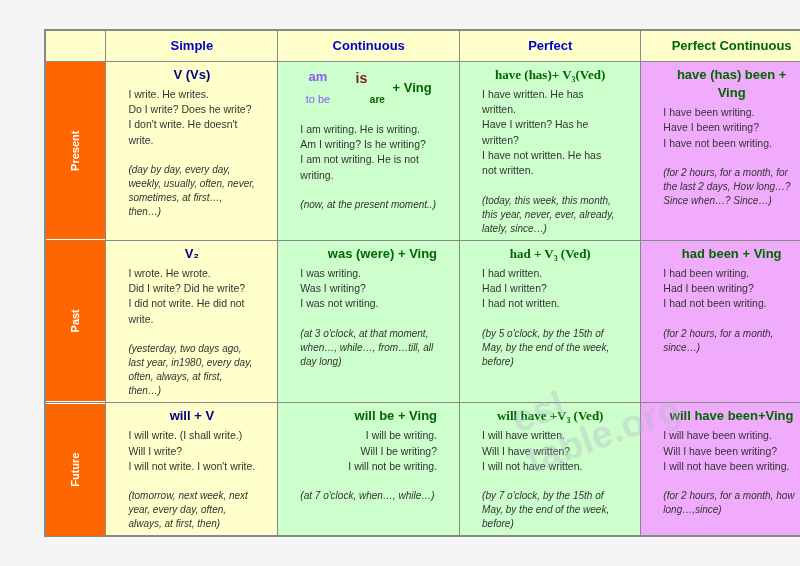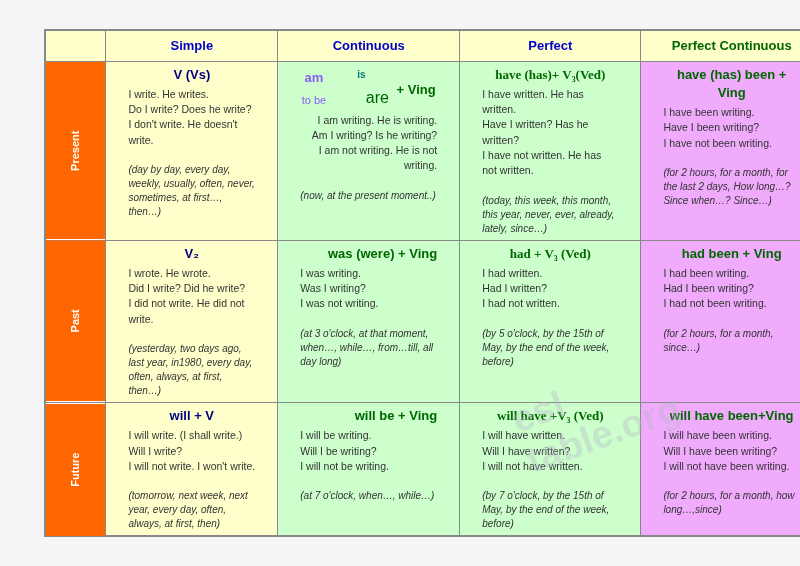--- a/index.html
+++ b/index.html
@@ -142,26 +142,26 @@
           <br>
           <div class="time-note">(day by day, every day, weekly, usually, often, never, sometimes, at first…, then…)</div>
         </td>
         <td class="col-continuous">
           <div class="tobe-formula">
             <span style="display:inline-block; text-align:center; vertical-align:middle; line-height:1.7; font-size:13px; font-weight:bold; color:#8b5cf6;">
               am<br>
               <span style="font-size:11px; font-weight:normal;">to be</span>
             </span>
             <span style="display:inline-block; vertical-align:middle; margin: 0 4px;">
-              <span style="display:block; font-size:10px; font-weight:bold; color:#0f766e;">is</span>
-              <span style="display:block; font-size:16px; font-weight:normal; color:#006600;margin-left:32px;">are</span>
+              <span style="display:block; font-size:14px; font-weight:bold; color:#7f1d1d;">is</span>
+              <span style="display:block; font-size:10px; font-weight:bold; color:#006600;margin-left:32px;">are</span>
             </span>
             <span style="display:inline-block; vertical-align:middle; font-size:13px; font-weight:bold; color:#006600;">+ Ving</span>
           </div>
-          <div class="cell-body" style="white-space:pre-line; margin-top:0;text-align:right;">I am writing. He is writing.
+          <div class="cell-body" style="white-space:pre-line; margin-top:12px;">I am writing. He is writing.
 Am I writing? Is he writing?
 I am not writing. He is not writing.</div>
           <br>
           <div class="time-note">(now, at the present moment..)</div>
         </td>
         <td class="col-perfect">
           <span class="cell-title">have (has)+ V₃(Ved)</span>
           <div class="cell-body" style="white-space:pre-line;">I have written. He has written.
 Have I written? Has he written?
 I have not written. He has not written.</div>
@@ -219,21 +219,21 @@
         <td class="col-simple">
           <span class="cell-title">will + V</span>
           <div class="cell-body" style="white-space:pre-line;">I will write. (I shall write.)
 Will I write?
 I will not write. I won't write.</div>
           <br>
           <div class="time-note">(tomorrow, next week, next year, every day, often, always, at first, then)</div>
         </td>
         <td class="col-continuous">
           <span class="cell-title">will be + Ving</span>
-          <div class="cell-body" style="white-space:pre-line;">I will be writing.
+          <div class="cell-body" style="white-space:pre-line;text-align:right;">I will be writing.
 Will I be writing?
 I will not be writing.</div>
           <br>
           <div class="time-note">(at 7 o'clock, when…, while…)</div>
         </td>
         <td class="col-perfect">
           <span class="cell-title">will have +V₃ (Ved)</span>
           <div class="cell-body" style="white-space:pre-line;">I will have written.
 Will I have written?
 I will not have written.</div>

